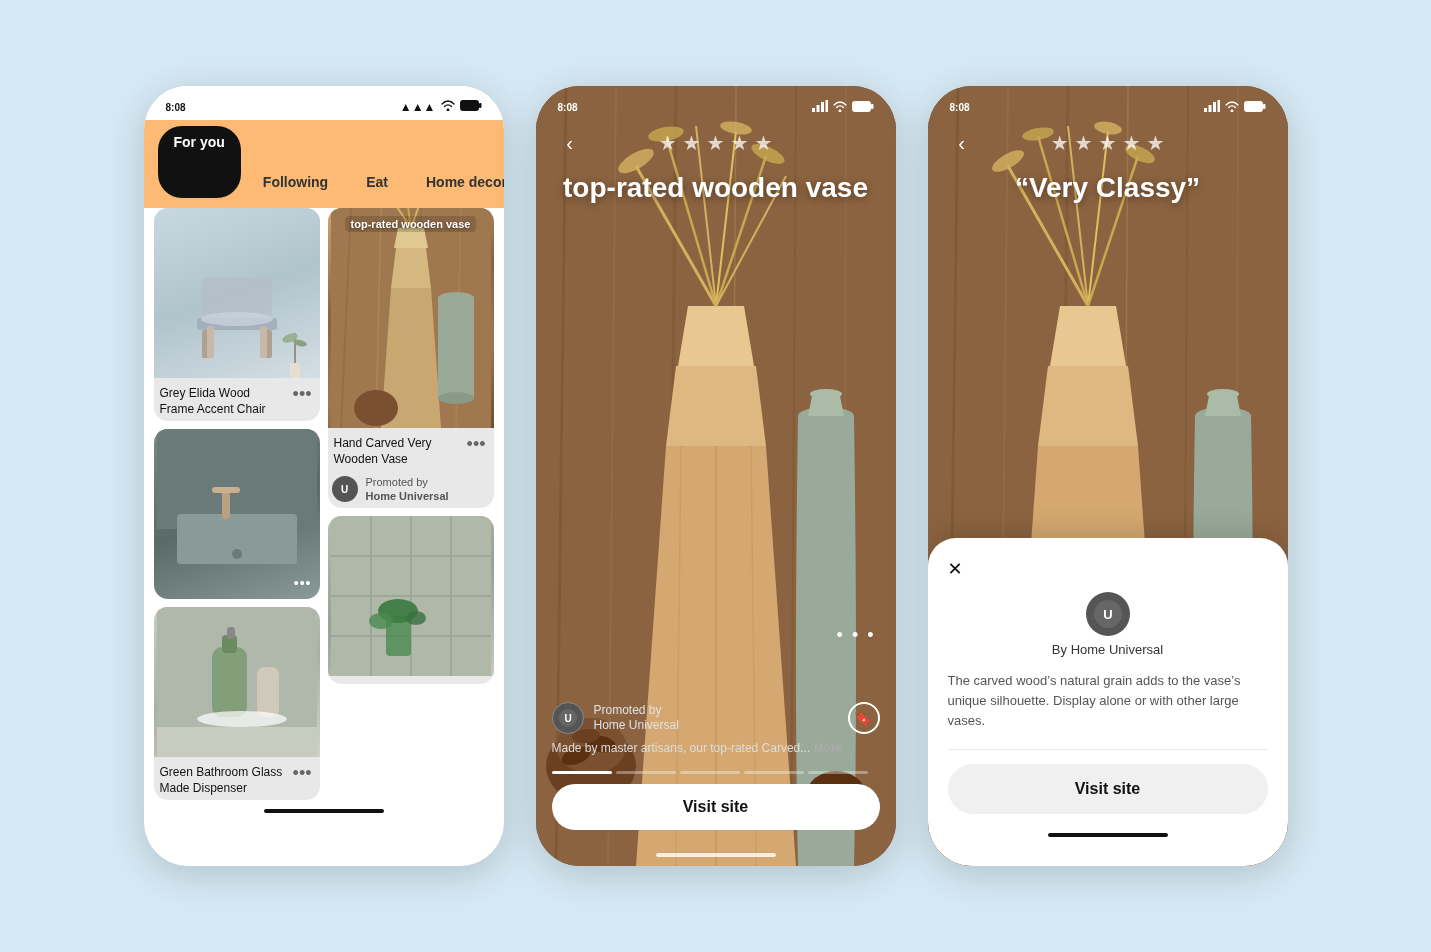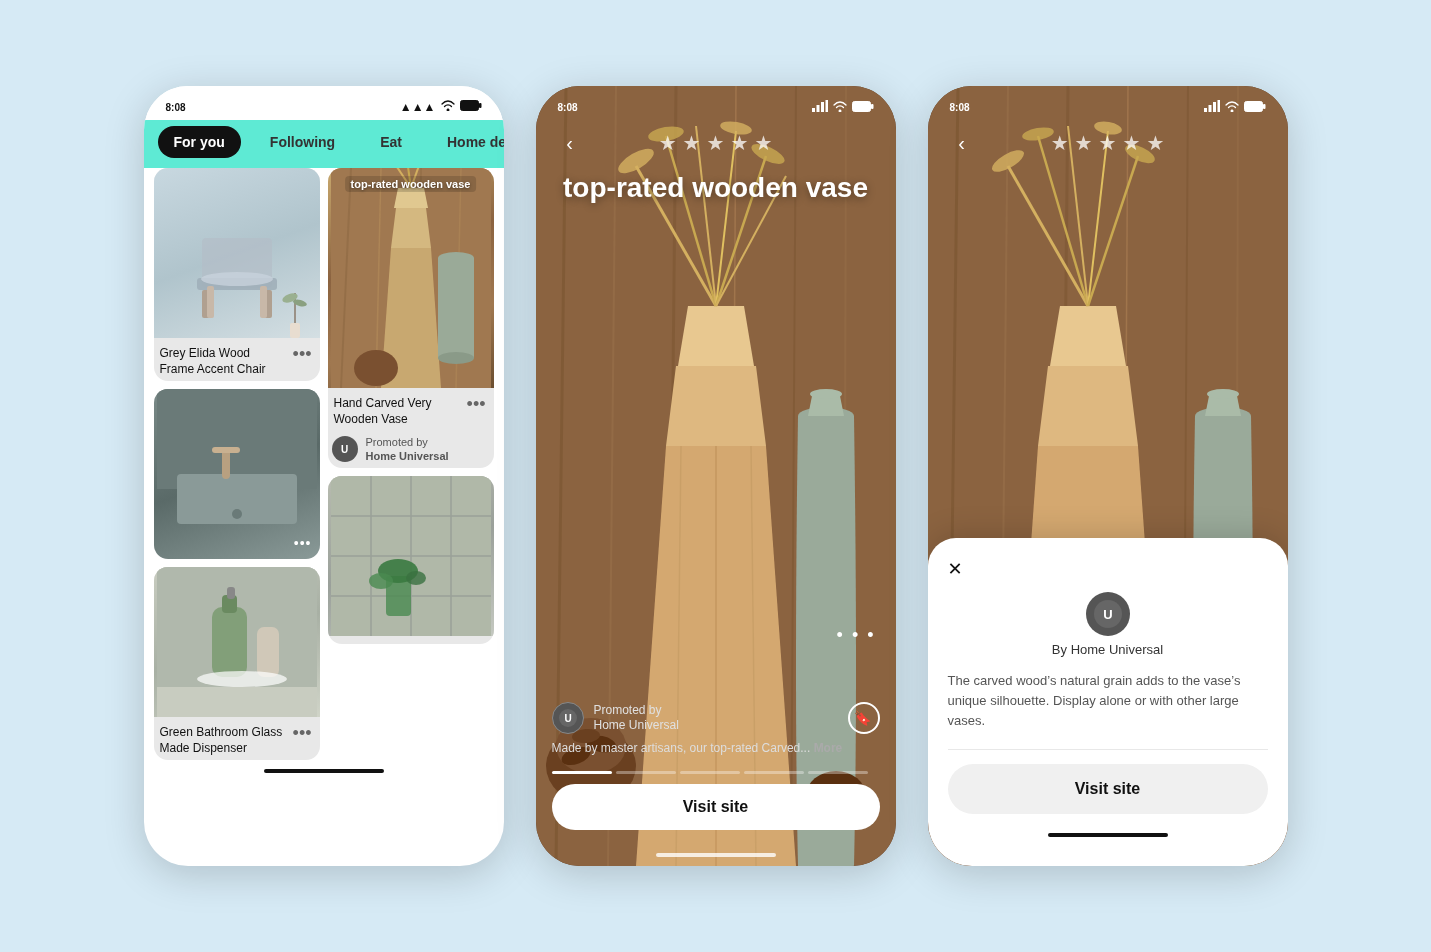--- a/index.html
+++ b/index.html
@@ -47,39 +47,40 @@
       align-items: center;
       gap: 5px;
       font-size: 12px;
       color: #111;
     }
 
     
     .nav-tabs {
       display: flex;
       padding: 6px 14px 10px;
-      gap: 13px;
-      background: #5eead4;
+      gap: 6px;
+      background: #fdba74;
       overflow: hidden;
     }
     .nav-tab {
       padding: 8px 16px;
       border-radius: 24px;
       font-size: 14px;
       font-weight: 600;
       white-space: nowrap;
       cursor: pointer;
     }
     .nav-tab.active {
       background: #111;
       color: #fff;
     }
     .nav-tab.inactive {
       background: transparent;
       color: #333;
+      margin-top: 40px;
     }
 
     
     .masonry {
       display: flex;
       gap: 8px;
       padding: 0 10px;
       overflow: hidden;
     }
     .masonry-col {
@@ -806,20 +807,23 @@
     <div class="stars-row">
       <span class="star">★</span>
       <span class="star">★</span>
       <span class="star">★</span>
       <span class="star">★</span>
       <span class="star">★</span>
     </div>
     <div style="width:36px;"></div>
   </div>
 
+  <div style="position:relative;z-index:10;text-align:center;padding:10px 20px 0;">
+    <span style="color:#fff;font-size:28px;font-weight:800;text-shadow:0 2px 8px rgba(0,0,0,0.4);line-height:1.2;">“Very Classy”</span>
+  </div>
 
   <div class="modal-card" style="position:absolute;bottom:0;left:0;right:0;z-index:20;box-shadow:0 -4px 30px rgba(0,0,0,0.15);">
     <div class="modal-close">
       <span>✕</span>
     </div>
 
 
     <div class="modal-brand-row">
       <div class="modal-brand-avatar">
         <svg width="28" height="28" viewBox="0 0 28 28">

